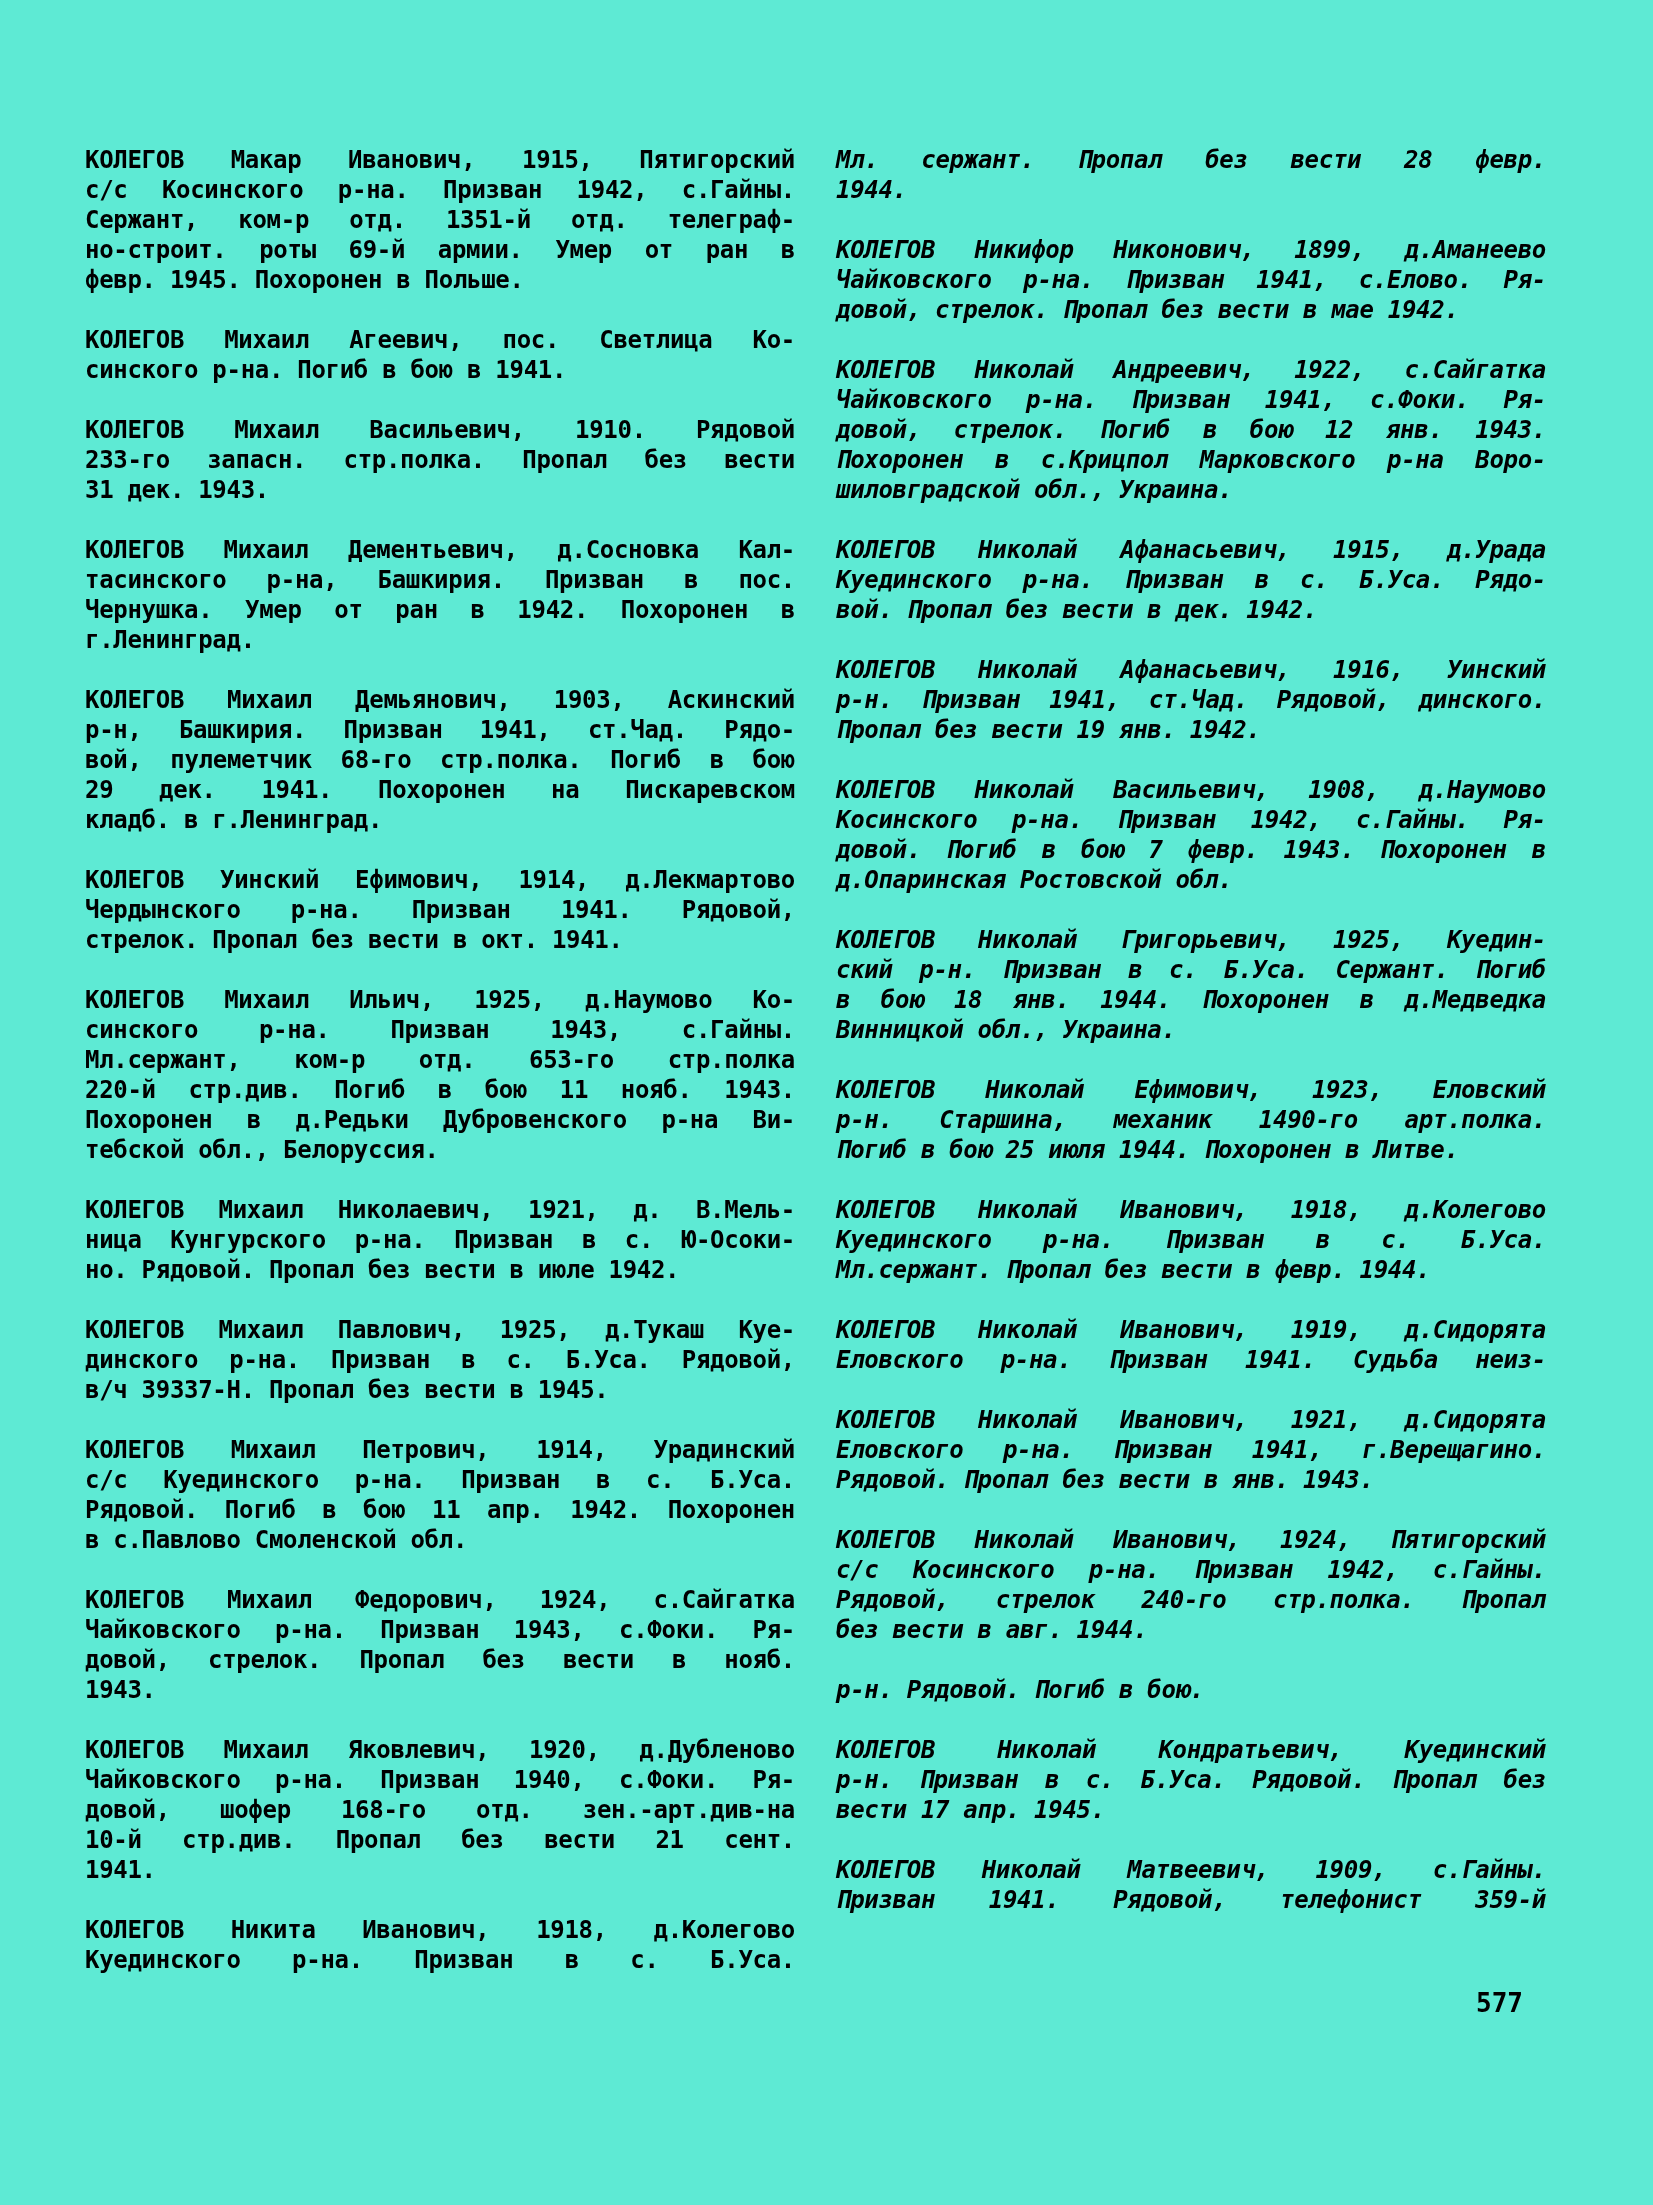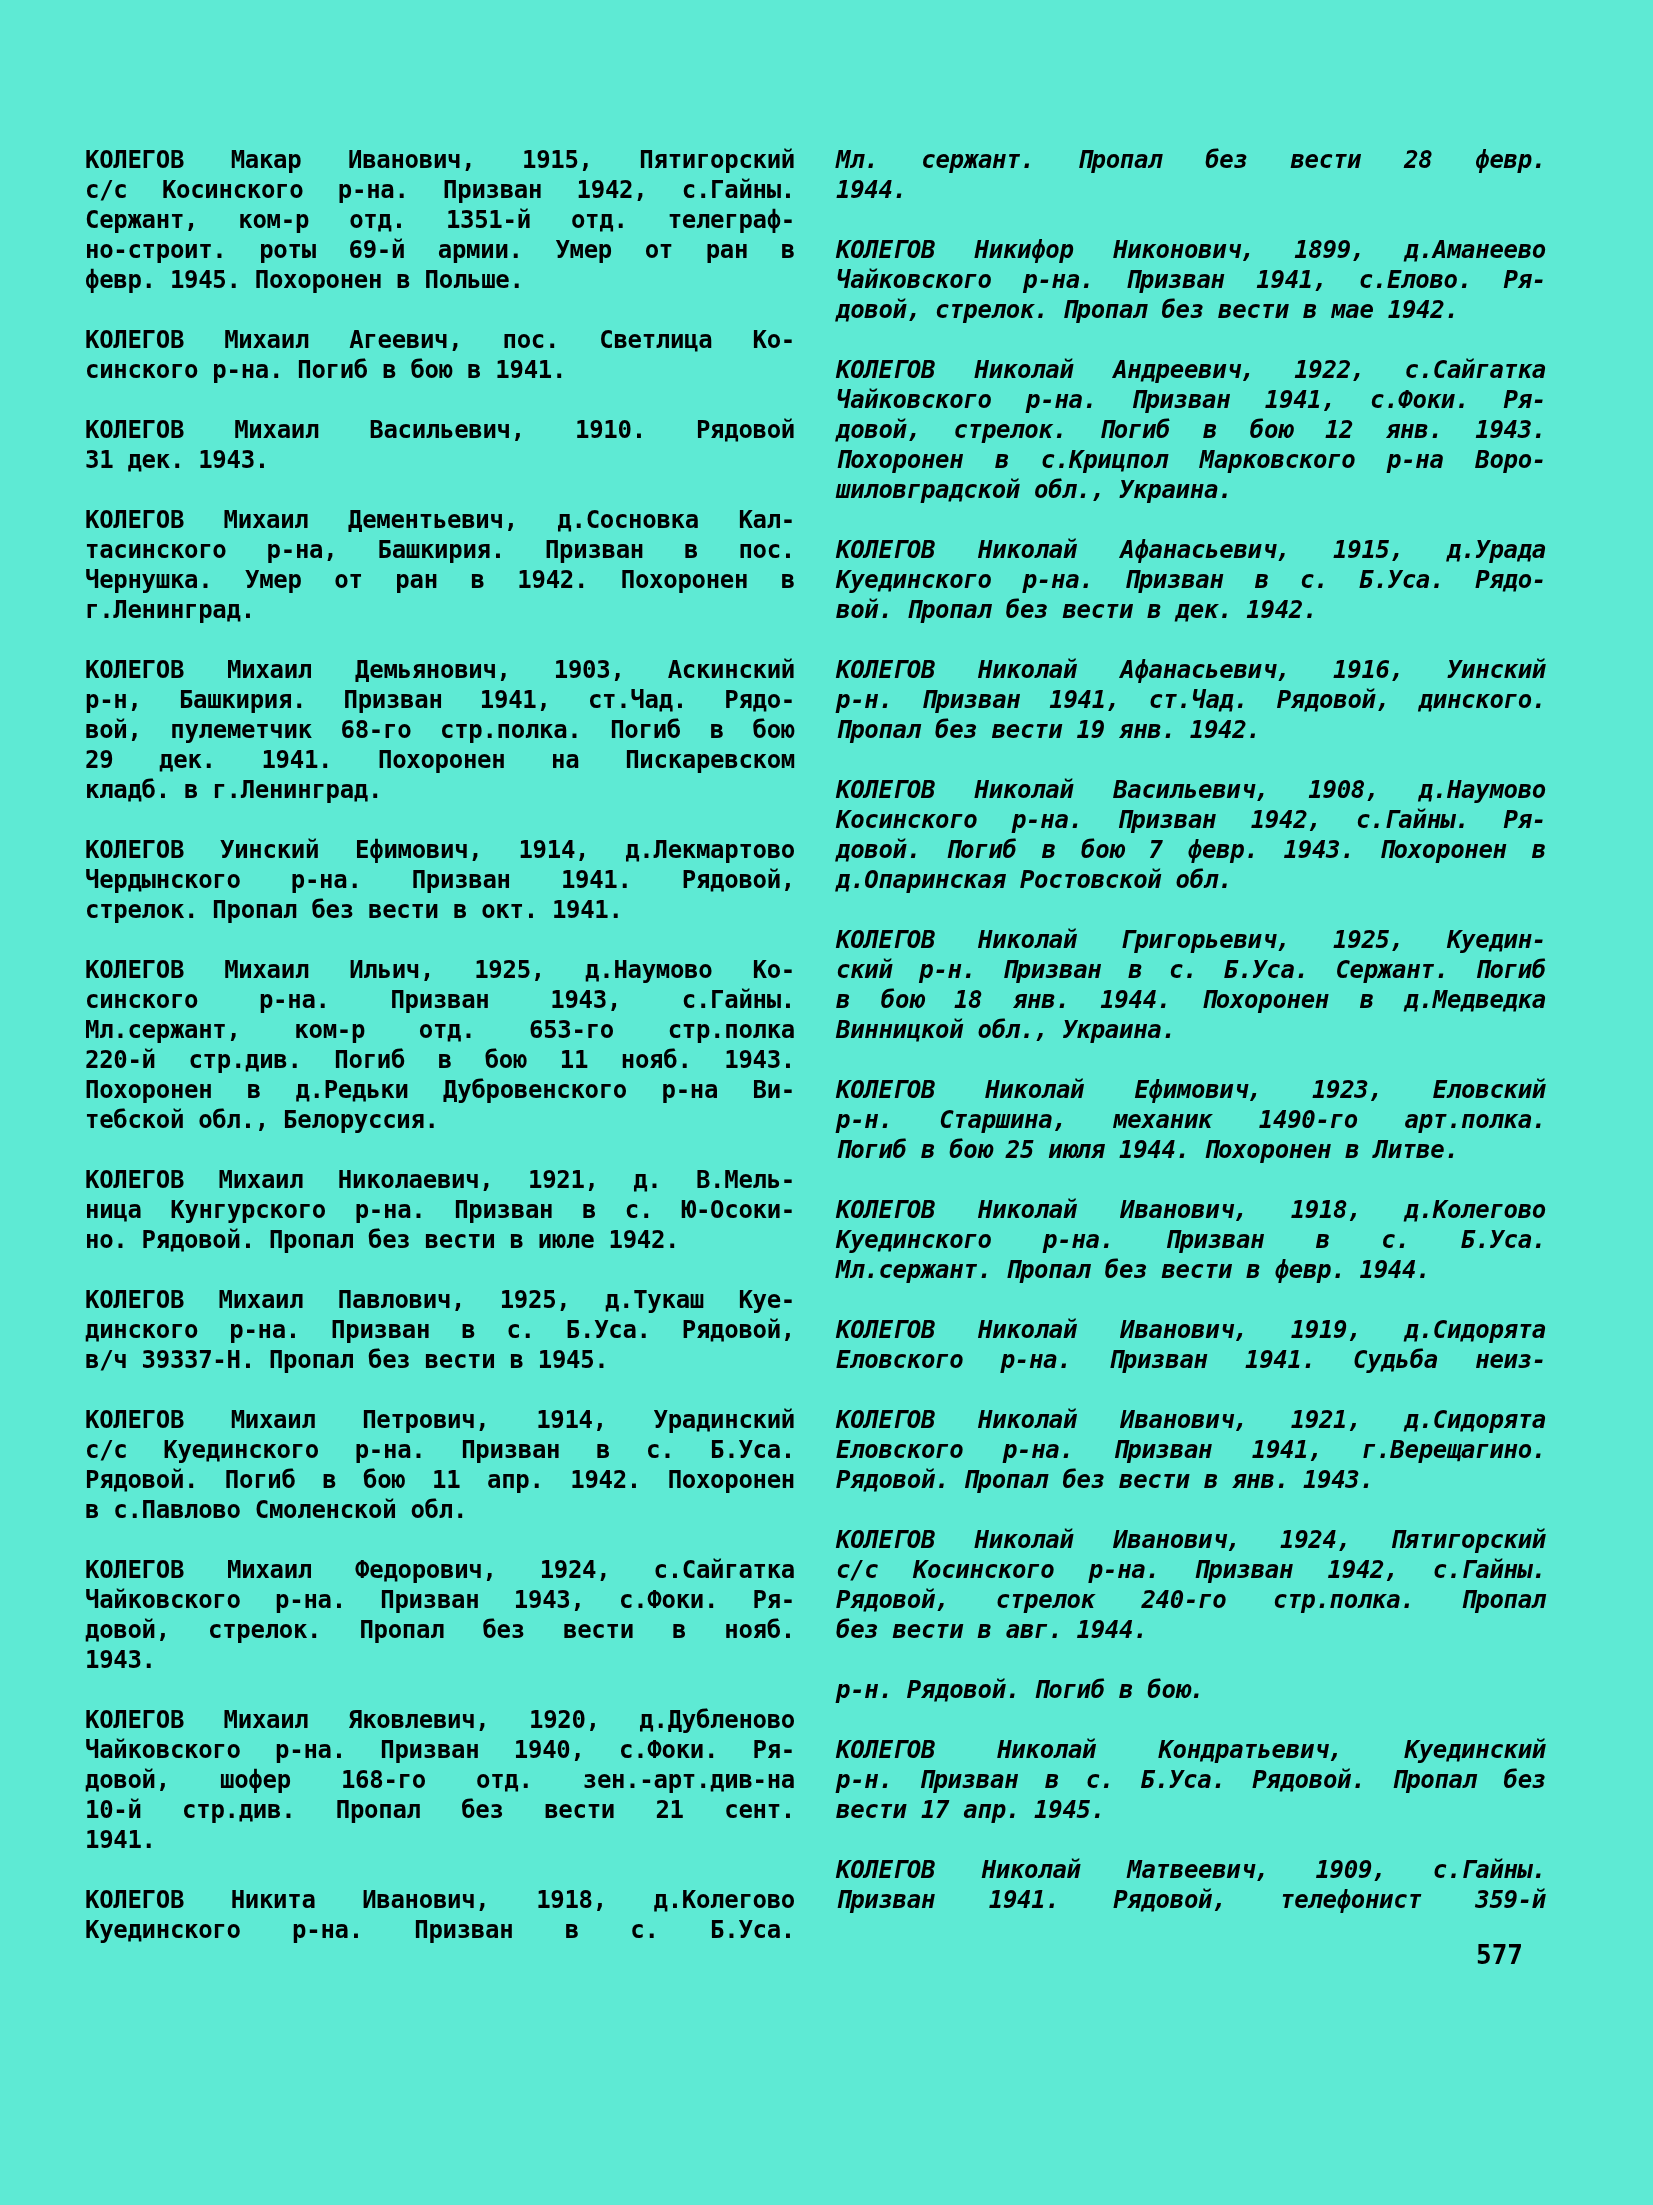--- a/index.html
+++ b/index.html
@@ -31,21 +31,21 @@
     text-align-last: justify;
     white-space: normal;
   }
   .line.last {
     text-align: left;
     text-align-last: left;
   }
   .pagenum {
     position: absolute;
     left: 836px;
-    top: 1940px;
+    top: 1988px;
     width: 687px;
     text-align: right;
     font-size: 26px;
     font-weight: 700;
     line-height: 30px;
   }
 </style>
 </head>
 <body>
 
@@ -57,20 +57,21 @@
         <div class="line">Сержант, ком-р отд. 1351-й отд. телеграф-</div>
         <div class="line">но-строит. роты 69-й армии. Умер от ран в</div>
         <div class="line last">февр. 1945. Похоронен в Польше.</div>
       </div>
       <div class="entry">
         <div class="line">КОЛЕГОВ Михаил Агеевич, пос. Светлица Ко-</div>
         <div class="line last">синского р-на. Погиб в бою в 1941.</div>
       </div>
       <div class="entry">
         <div class="line">КОЛЕГОВ Михаил Васильевич, 1910. Рядовой</div>
+        <div class="line">233-го запасн. стр.полка. Пропал без вести</div>
         <div class="line last">31 дек. 1943.</div>
       </div>
       <div class="entry">
         <div class="line">КОЛЕГОВ Михаил Дементьевич, д.Сосновка Кал-</div>
         <div class="line">тасинского р-на, Башкирия. Призван в пос.</div>
         <div class="line">Чернушка. Умер от ран в 1942. Похоронен в</div>
         <div class="line last">г.Ленинград.</div>
       </div>
       <div class="entry">
         <div class="line">КОЛЕГОВ Михаил Демьянович, 1903, Аскинский</div>

